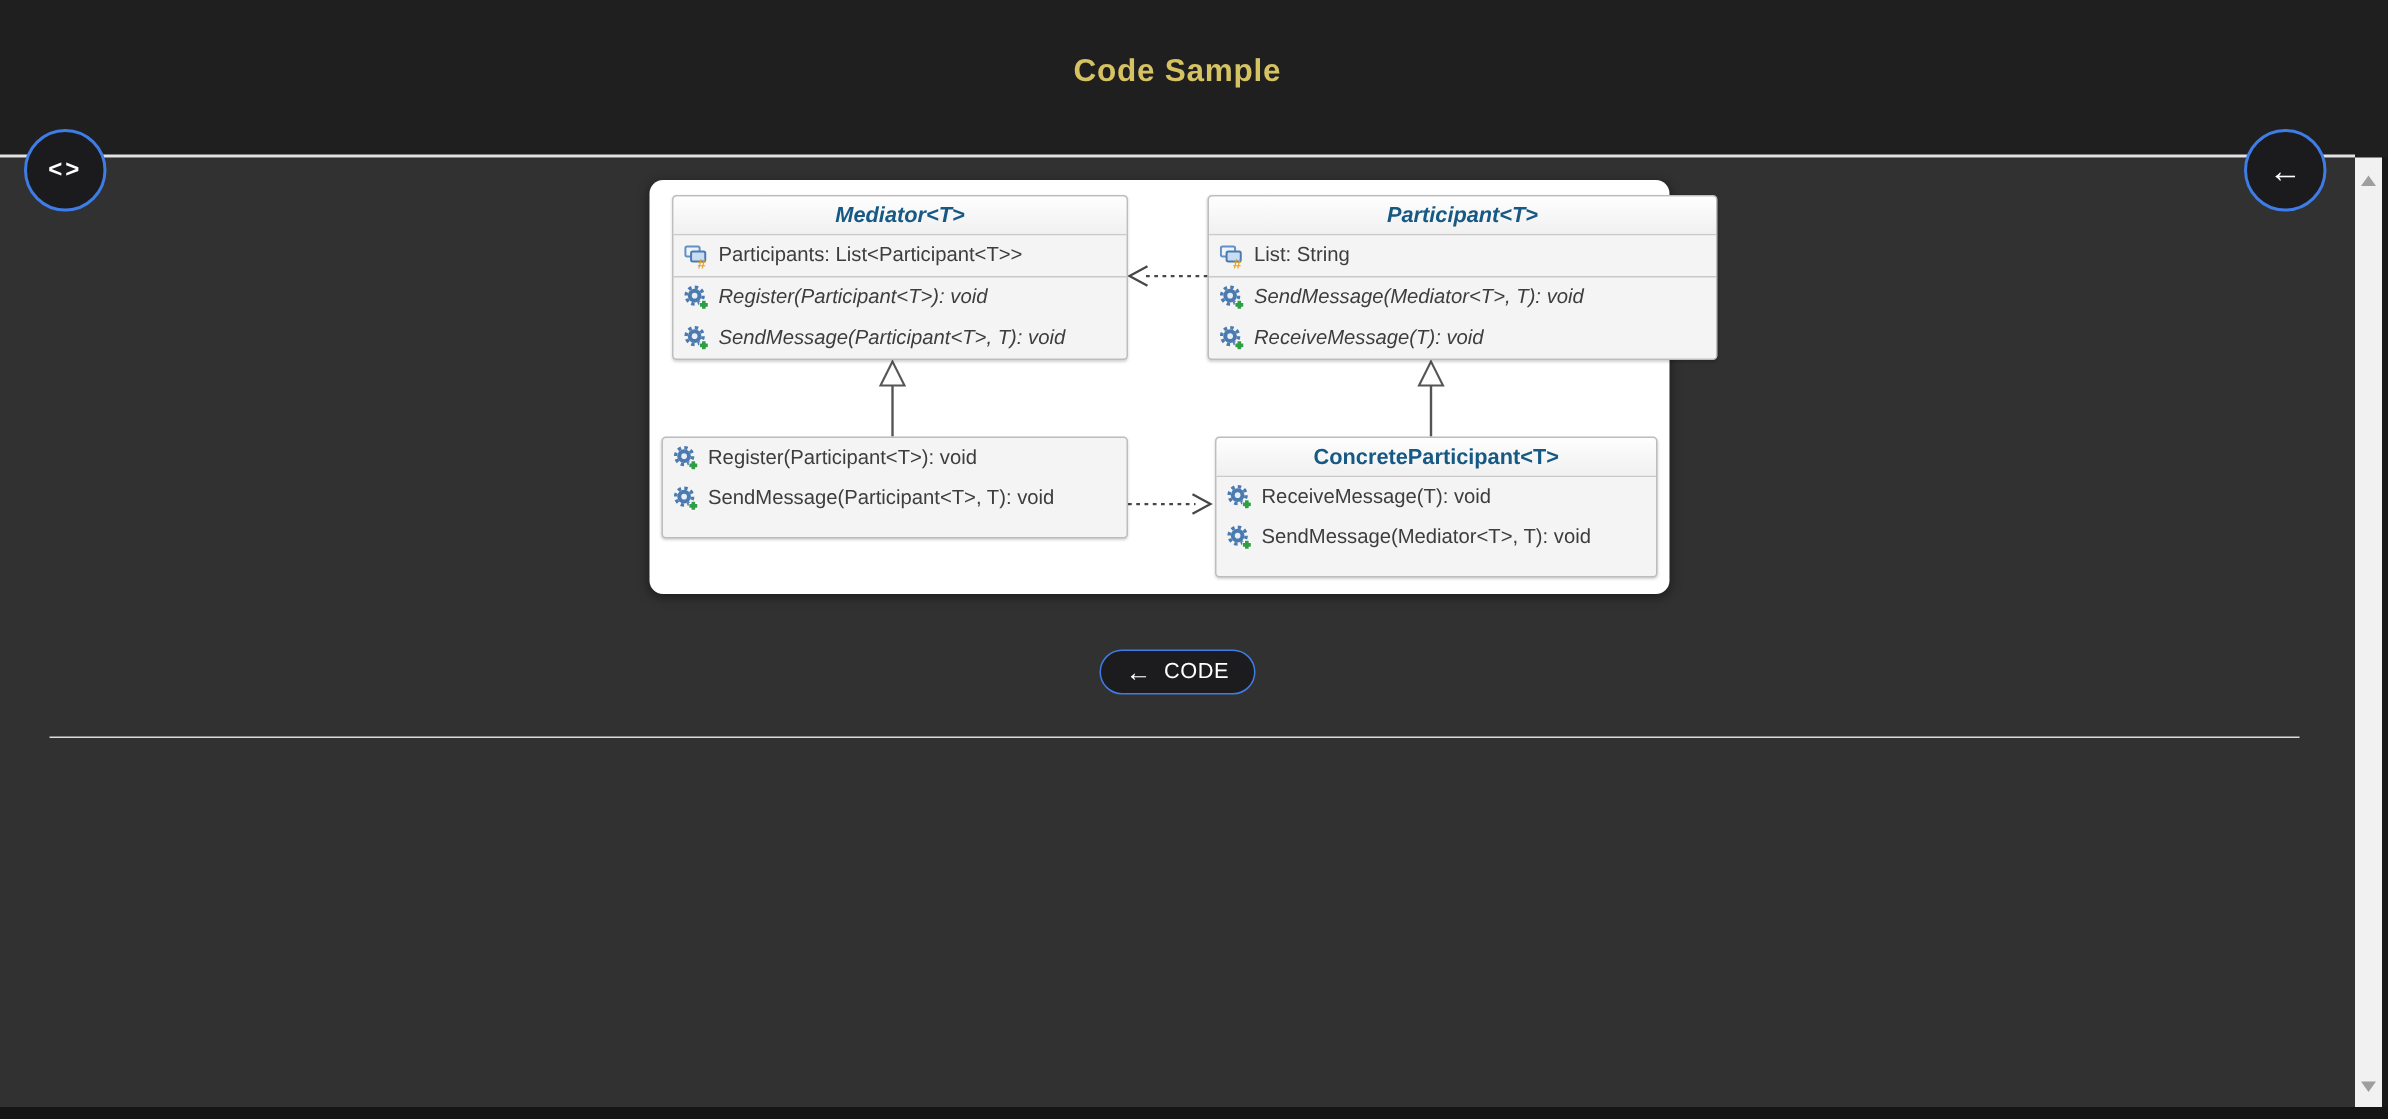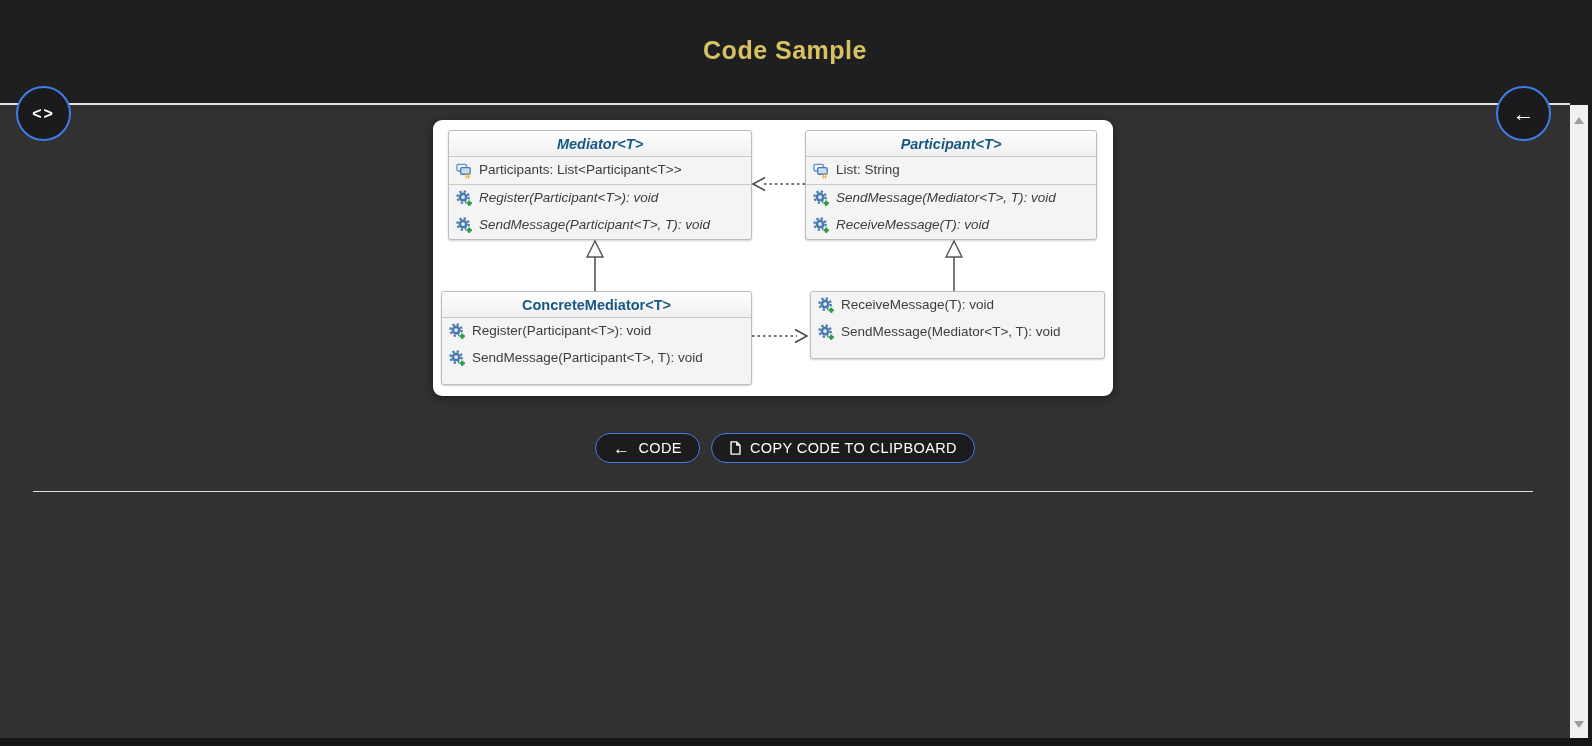--- a/index.html
+++ b/index.html
@@ -2,21 +2,21 @@
 <html><head>
 <meta charset="utf-8">
 <style>
   html,body{margin:0;padding:0;background:#111;}
   .screen{position:relative;width:1592px;height:746px;background:#1a1a1a;overflow:hidden;
           font-family:"Liberation Sans","DejaVu Sans",sans-serif;}
 
   
   .topbar{position:absolute;top:0;left:0;width:100%;height:105px;background:#1f1f20;}
   .page-title{margin:0;position:absolute;top:36px;left:0;width:1570px;text-align:center;
-              font-size:25px;font-weight:700;color:#d5c263;letter-spacing:.5px;}
+              font-size:21px;font-weight:700;color:#d5c263;letter-spacing:.5px;}
   .header-line{position:absolute;top:103px;left:0;width:1570px;height:2px;background:#e3e3e3;z-index:2;}
 
   
   .fab{position:absolute;top:86px;width:55px;height:55px;border-radius:50%;
        background:#1b1b1d;border:2px solid #3e7de6;color:#fff;cursor:pointer;z-index:10;
        display:flex;align-items:center;justify-content:center;padding:0;}
   .fab-left{left:16px;}
   .fab-right{left:1496px;}
   .fab-glyph{font-size:16px;font-weight:700;letter-spacing:2px;line-height:1;}
   .fab-glyph.arrow{font-size:22px;font-weight:400;letter-spacing:0;}
@@ -127,21 +127,21 @@
               <circle cx="7.5" cy="7.5" r="2" fill="#e8eef5"></circle>
             <line x1="14" y1="10.8" x2="14" y2="17.2" stroke="#fff" stroke-width="4.2"></line>
               <line x1="10.8" y1="14" x2="17.2" y2="14" stroke="#fff" stroke-width="4.2"></line>
             <line x1="14" y1="11.2" x2="14" y2="16.8" stroke="#2f9e44" stroke-width="2.6"></line>
               <line x1="11.2" y1="14" x2="16.8" y2="14" stroke="#2f9e44" stroke-width="2.6"></line>
           </svg>
           <span>SendMessage(Participant&lt;T&gt;, T): void</span>
         </div>
       </section>
 
-      <section class="uml-box abstract" style="left:372px;top:10px;width:292px;">
+      <section class="uml-box abstract" style="left:372px;top:10px;width:340px;">
         <div class="uml-title">Participant&lt;T&gt;</div>
         <div class="uml-row field">
           <svg class="micon" width="17" height="17" viewBox="0 0 18 18">
             <rect x="1" y="2.5" width="10" height="7" rx="1.2" fill="#eef4fb" stroke="#6090c8" stroke-width="1.4"></rect>
             <rect x="5" y="6" width="10" height="7" rx="1.2" fill="#c9ddf2" stroke="#4a7ab0" stroke-width="1.4"></rect>
             <text x="9.5" y="18" font-size="10.5" font-weight="bold" fill="#dfa32c">#</text>
           </svg>
           <span>List: String</span>
         </div>
         <div class="uml-row italic">
@@ -164,21 +164,20 @@
             <line x1="14" y1="10.8" x2="14" y2="17.2" stroke="#fff" stroke-width="4.2"></line>
               <line x1="10.8" y1="14" x2="17.2" y2="14" stroke="#fff" stroke-width="4.2"></line>
             <line x1="14" y1="11.2" x2="14" y2="16.8" stroke="#2f9e44" stroke-width="2.6"></line>
               <line x1="11.2" y1="14" x2="16.8" y2="14" stroke="#2f9e44" stroke-width="2.6"></line>
           </svg>
           <span>ReceiveMessage(T): void</span>
         </div>
       </section>
 
       <section class="uml-box pad-bottom" style="left:8px;top:171px;width:311px;">
-        <div class="uml-title">ConcreteMediator&lt;T&gt;</div>
         <div class="uml-row">
           <svg class="micon" width="17" height="17" viewBox="0 0 18 18">
             <circle cx="7.5" cy="7.5" r="6" fill="none" stroke="#4a7ab0" stroke-width="2.4" stroke-dasharray="2.4 2.3"></circle>
             <circle cx="7.5" cy="7.5" r="4.8" fill="#4a7ab0"></circle>
               <circle cx="7.5" cy="7.5" r="2" fill="#e8eef5"></circle>
             <line x1="14" y1="10.8" x2="14" y2="17.2" stroke="#fff" stroke-width="4.2"></line>
               <line x1="10.8" y1="14" x2="17.2" y2="14" stroke="#fff" stroke-width="4.2"></line>
             <line x1="14" y1="11.2" x2="14" y2="16.8" stroke="#2f9e44" stroke-width="2.6"></line>
               <line x1="11.2" y1="14" x2="16.8" y2="14" stroke="#2f9e44" stroke-width="2.6"></line>
           </svg>
@@ -192,20 +191,21 @@
             <line x1="14" y1="10.8" x2="14" y2="17.2" stroke="#fff" stroke-width="4.2"></line>
               <line x1="10.8" y1="14" x2="17.2" y2="14" stroke="#fff" stroke-width="4.2"></line>
             <line x1="14" y1="11.2" x2="14" y2="16.8" stroke="#2f9e44" stroke-width="2.6"></line>
               <line x1="11.2" y1="14" x2="16.8" y2="14" stroke="#2f9e44" stroke-width="2.6"></line>
           </svg>
           <span>SendMessage(Participant&lt;T&gt;, T): void</span>
         </div>
       </section>
 
       <section class="uml-box pad-bottom" style="left:377px;top:171px;width:295px;">
+        <div class="uml-title">ConcreteParticipant&lt;T&gt;</div>
         <div class="uml-row">
           <svg class="micon" width="17" height="17" viewBox="0 0 18 18">
             <circle cx="7.5" cy="7.5" r="6" fill="none" stroke="#4a7ab0" stroke-width="2.4" stroke-dasharray="2.4 2.3"></circle>
             <circle cx="7.5" cy="7.5" r="4.8" fill="#4a7ab0"></circle>
               <circle cx="7.5" cy="7.5" r="2" fill="#e8eef5"></circle>
             <line x1="14" y1="10.8" x2="14" y2="17.2" stroke="#fff" stroke-width="4.2"></line>
               <line x1="10.8" y1="14" x2="17.2" y2="14" stroke="#fff" stroke-width="4.2"></line>
             <line x1="14" y1="11.2" x2="14" y2="16.8" stroke="#2f9e44" stroke-width="2.6"></line>
               <line x1="11.2" y1="14" x2="16.8" y2="14" stroke="#2f9e44" stroke-width="2.6"></line>
           </svg>
@@ -225,27 +225,20 @@
         </div>
       </section>
 
     </div>
 
     <div class="actions">
       <button class="pill">
         <span class="arrow-glyph">←</span>
         <span>CODE</span>
       </button>
-      <button class="pill">
-        <svg width="13" height="16" viewBox="0 0 16 18">
-          <path d="M2.5 1.5 h7 l4 4 v11 h-11 z" fill="none" stroke="#ffffff" stroke-width="1.7" stroke-linejoin="round"></path>
-          <path d="M9.5 1.5 v4 h4" fill="none" stroke="#ffffff" stroke-width="1.7" stroke-linejoin="round"></path>
-        </svg>
-        <span>COPY CODE TO CLIPBOARD</span>
-      </button>
     </div>
 
     <hr class="divider">
 
   </main>
 
   <div class="scrollbar">
     <span class="sb-arrow up"></span>
     <span class="sb-arrow down"></span>
   </div>

